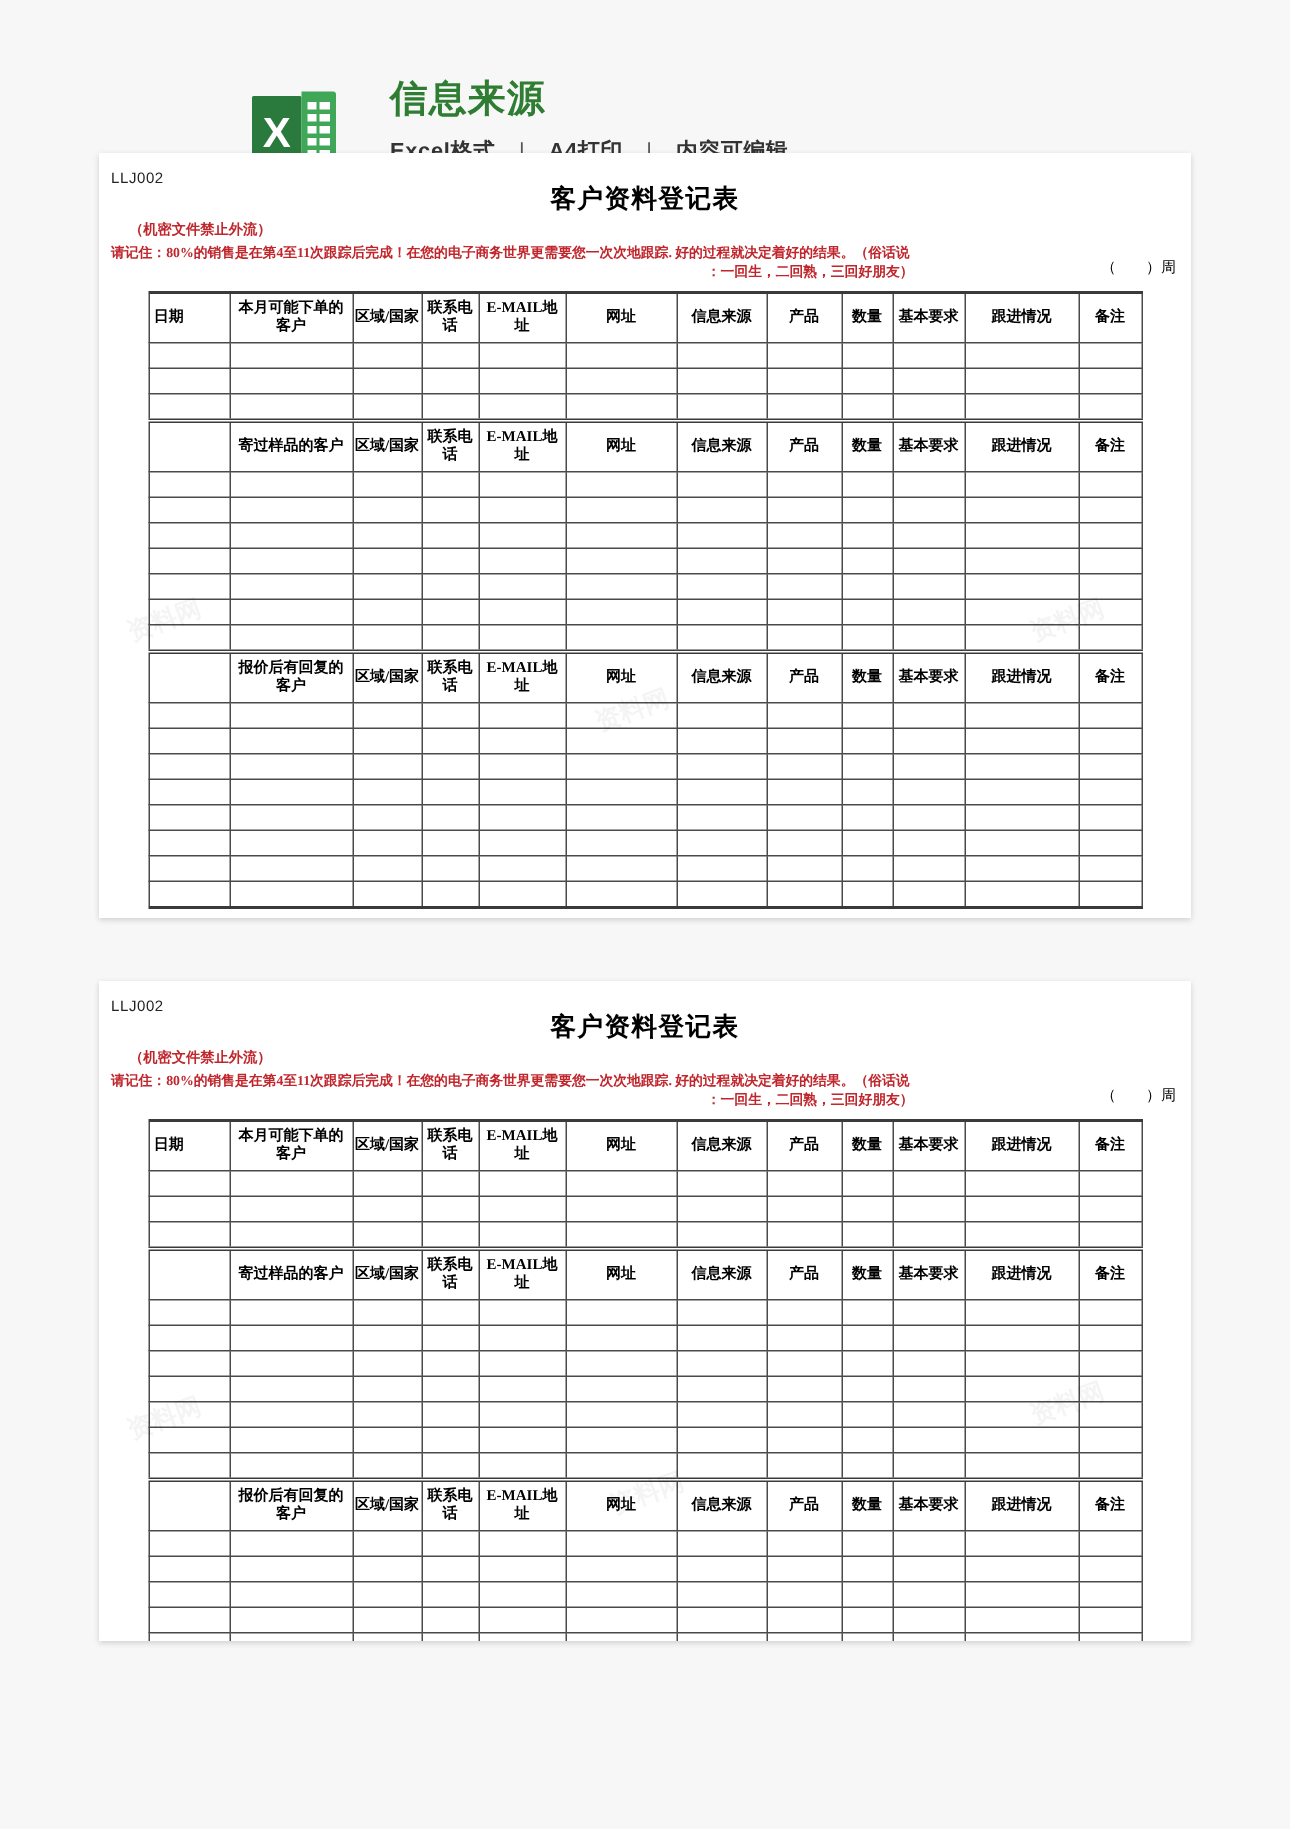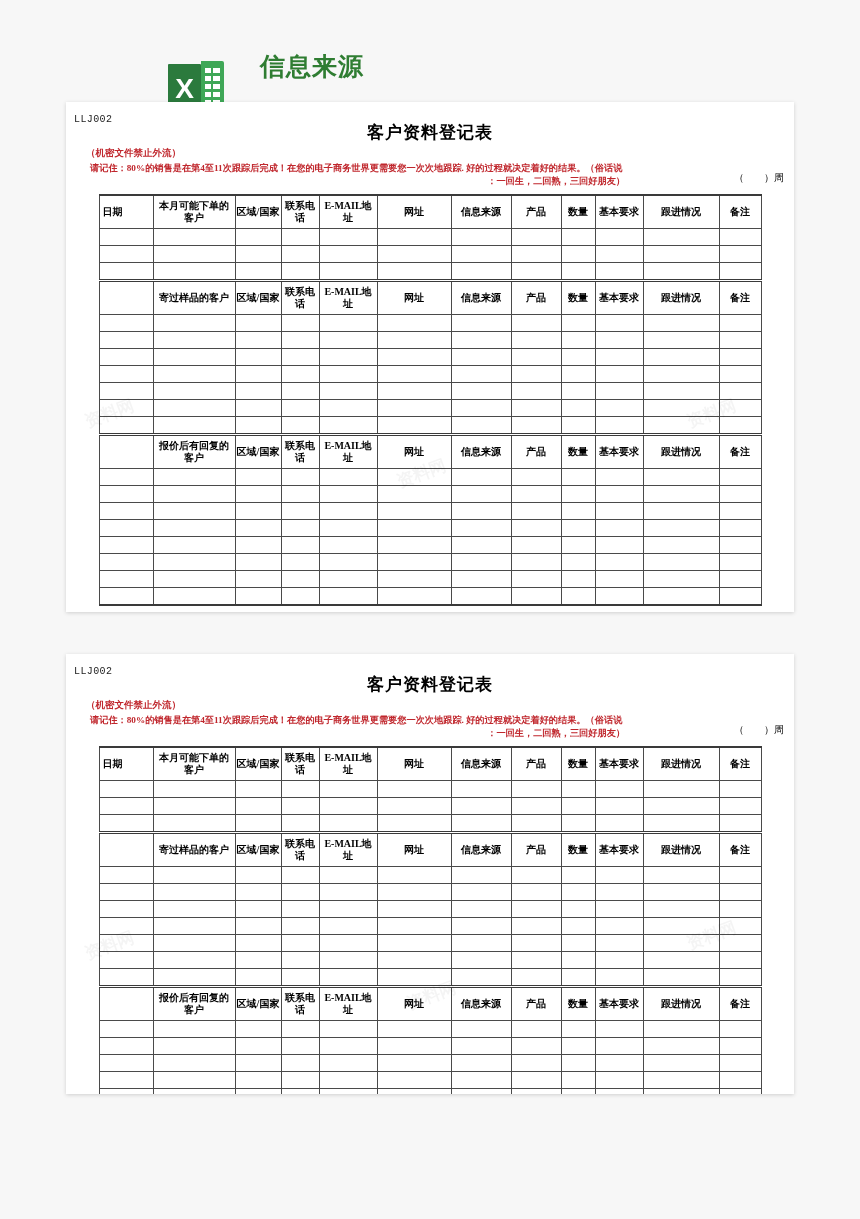--- a/index.html
+++ b/index.html
@@ -91,21 +91,21 @@
     background: #ffffff;
     box-shadow: 0 1px 4px rgba(0,0,0,0.16);
     box-sizing: border-box;
     padding: 8px 0 10px 0;
     overflow: hidden;
   }
   .sheet.first { margin-top: 10px; height: 510px; }
   .sheet.second { margin-top: 42px; height: 440px; }
 
   .doc-code {
-    font-family: Liberation Mono, monospace;
+    font-family: Liberation Sans, sans-serif;
     font-size: 10px;
     color: #222;
     padding: 4px 18px 0 8px;
     letter-spacing: 0.4px;
   }
   .doc-title {
     text-align: center;
     font-family: Liberation Mono, monospace;
     font-size: 17px;
     font-weight: bold;
@@ -115,21 +115,21 @@
   }
   .notice-1 {
     color: #c0272d;
     font-family: "Liberation Serif", "DejaVu Serif", serif;
     font-size: 9.5px;
     font-weight: bold;
     padding: 0 0 2px 20px;
   }
   .notice-2-wrap {
     position: relative;
-    padding: 0 8px 0 24px;
+    padding: 0 8px 0 8px;
   }
   .notice-2 {
     color: #c0272d;
     font-family: "Liberation Serif", "DejaVu Serif", serif;
     font-size: 9.2px;
     font-weight: bold;
     line-height: 1.45;
     width: 655px;
   }
   .notice-2 .l2 {
@@ -203,20 +203,27 @@
       <div class="cell" style="left:4px;  top:23px; width:6px; height:5px;"></div>
       <div class="cell" style="left:12px; top:23px; width:7px; height:5px;"></div>
       <div class="cell" style="left:4px;  top:31px; width:6px; height:5px;"></div>
       <div class="cell" style="left:12px; top:31px; width:7px; height:5px;"></div>
       <div class="cell" style="left:4px;  top:39px; width:6px; height:5px;"></div>
       <div class="cell" style="left:12px; top:39px; width:7px; height:5px;"></div>
     </div>
   </div>
   <div class="promo-text">
     <div class="promo-title">信息来源</div>
+    <div class="promo-sub">
+      <span>Excel格式</span>
+      <span class="sep">|</span>
+      <span>A4打印</span>
+      <span class="sep">|</span>
+      <span>内容可编辑</span>
+    </div>
   </div>
 </div>
 
 <div class="sheet first">
   <div class="wm" style="left:18px; top:300px;">资料网</div>
   <div class="wm" style="left:330px; top:360px;">资料网</div>
   <div class="wm" style="left:620px; top:300px;">资料网</div>
 
   <div class="doc-code">LLJ002</div>
   <div class="doc-title">客户资料登记表</div>

